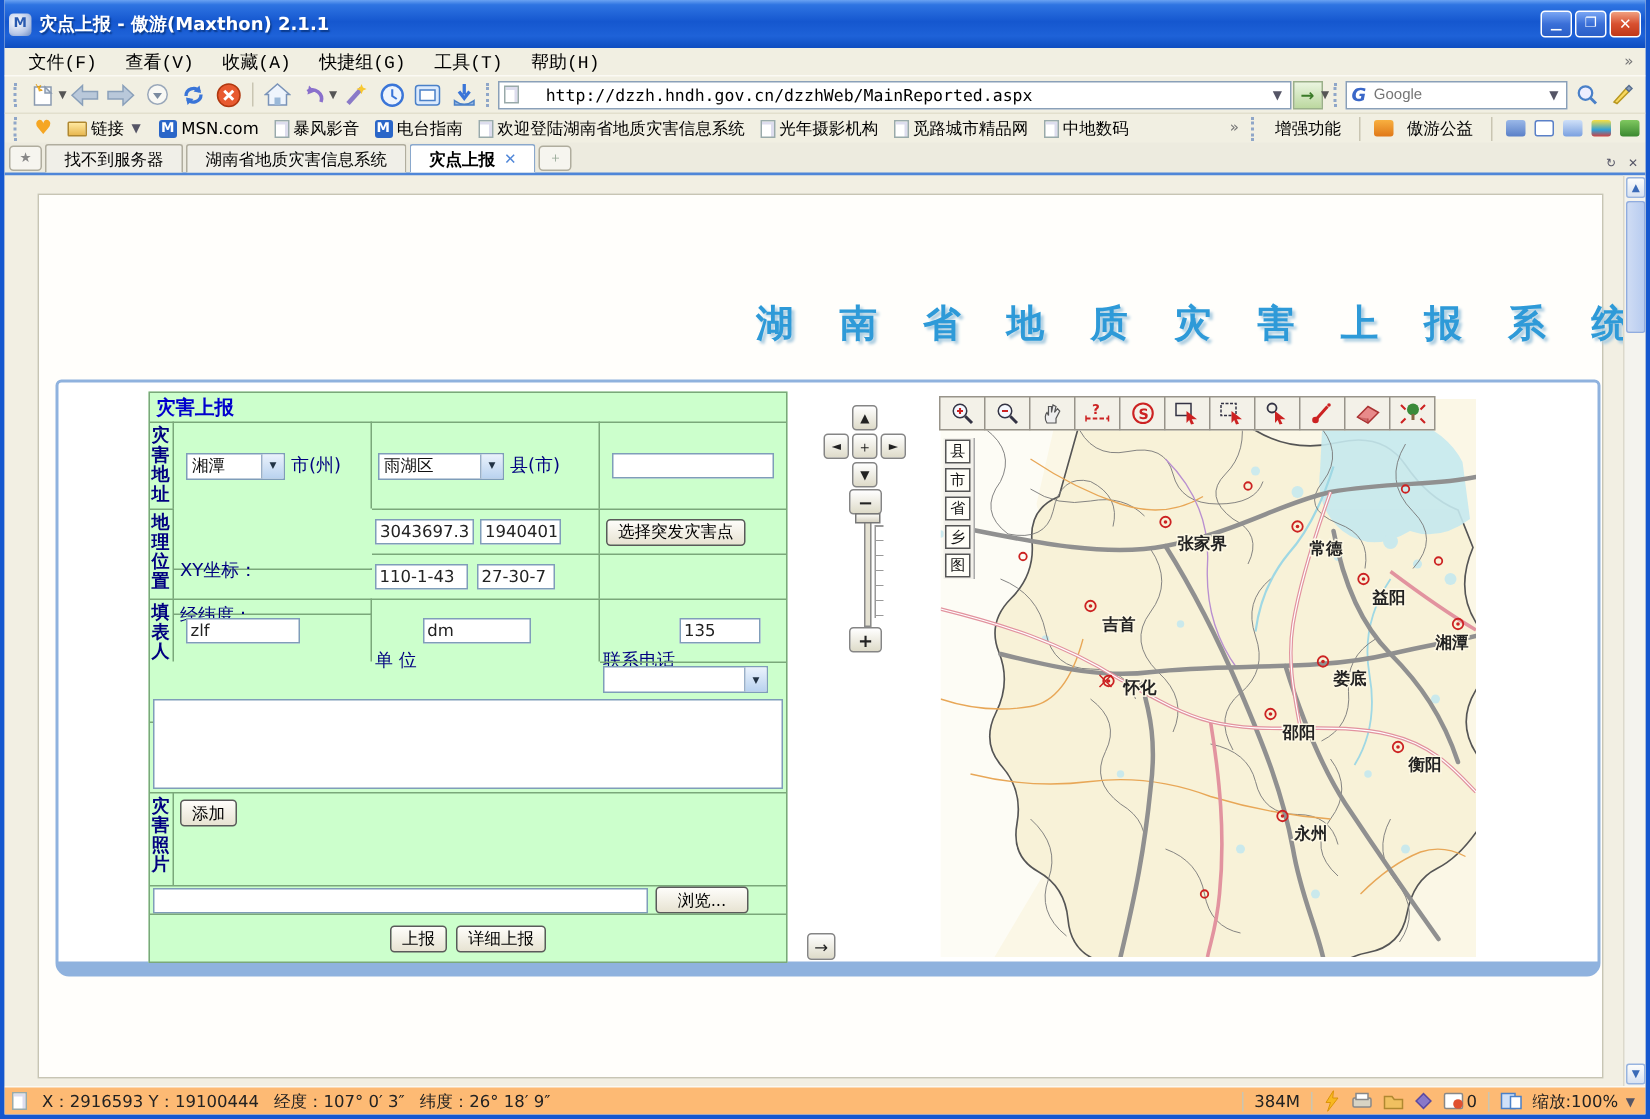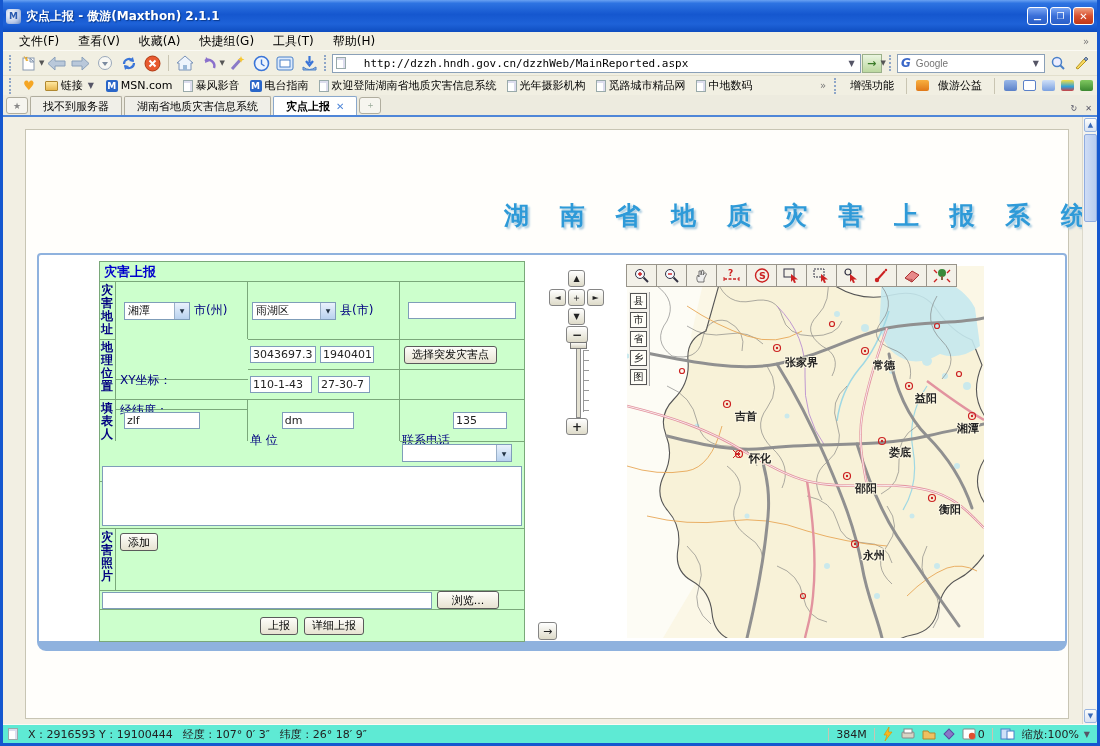--- a/index.html
+++ b/index.html
@@ -18,21 +18,21 @@
   .winbtns{margin-left:auto;display:flex;gap:2px;}
   .wbtn{width:21px;height:18px;border-radius:3px;border:1px solid #fff;color:#fff;font-size:10px;
     display:flex;align-items:center;justify-content:center;text-shadow:none;
     background:linear-gradient(180deg,#7aa6f4,#3a6fd8 50%,#2a5fc8);}
   .wbtn.close{background:linear-gradient(180deg,#f0a080,#d85030 50%,#c03818);}
   .wbtn.min::before{content:"—";font-size:8px;margin-top:6px;}
   .wbtn.rest::before{content:"❐";font-size:9px;}
   .wbtn.close::before{content:"✕";font-weight:bold;}
   
   .menubar{height:18px;flex:0 0 18px;display:flex;align-items:center;padding:0 8px;gap:3px;background:#f1efe2;}
-  .menu-item{padding:19px 8px;}
+  .menu-item{padding:19px 8px;font-family:Liberation Mono, monospace;}
   .chev{margin-left:auto;color:#777;font-size:10px;}
   .toolbar{height:25px;flex:0 0 25px;display:flex;align-items:center;padding:0 4px;background:#f1efe2;border-top:1px solid #fbfaf4;gap:1px;}
   .grip{width:3px;height:16px;border-left:2px dotted #8fa6c8;margin:0 4px 0 2px;}
   .tbtn{width:23px;height:21px;display:flex;align-items:center;justify-content:center;border-radius:2px;}
   .dda{font-size:7px;color:#555;margin-left:-2px;}
   .vsep{width:1px;height:16px;background:#c9c5b2;margin:0 3px;}
   .addr{flex:1;display:flex;align-items:center;height:19px;background:#fff;border:1px solid #8aa0b8;padding:0 3px;gap:16px;font-size:11px;min-width:0;}
   .addr input{flex:1;border:none;outline:none;font-size:11px;font-family:"DejaVu Sans Mono",monospace;min-width:0;}
   .drop-ar{color:#556;font-size:8px;padding:0 2px;}
   .gobtn{width:20px;height:19px;border:1px solid #9ab089;background:linear-gradient(#eaf5e0,#bcd8a0);display:flex;align-items:center;justify-content:center;color:#3a7a28;font-weight:bold;font-size:11px;}
@@ -102,21 +102,21 @@
   .layerstrip{position:absolute;left:590px;top:37px;width:21px;padding:1px 1px;background:#f2f0ea;border-right:1px solid #aaa;z-index:5;
     display:flex;flex-direction:column;gap:3px;}
   .lbtn{width:17px;height:16px;background:#fffef8;border:1px solid #555;font-size:10px;color:#111;display:flex;align-items:center;justify-content:center;}
   .map{position:absolute;left:588px;top:11px;width:357px;height:372px;overflow:hidden;}
   .collapse{position:absolute;left:499px;top:367px;width:19px;height:18px;}
   .g-up::before{content:"▲";}.g-dn::before{content:"▼";}.g-lf::before{content:"◄";}.g-rt::before{content:"►";}
   .g-pl::before{content:"+";font-size:12px;font-weight:bold;}.g-mi::before{content:"−";font-size:12px;font-weight:bold;}
   .g-cx::before{content:"＋";font-size:10px;}
   .g-ar::before{content:"→";font-size:11px;}
   
-  .statusbar{height:19px;flex:0 0 19px;background:#5eead4;border-top:1px solid #fbfaf4;display:flex;align-items:center;padding:0 5px;font-size:11px;gap:10px;color:#222;}
+  .statusbar{height:19px;flex:0 0 19px;background:#fdba74;border-top:1px solid #fbfaf4;display:flex;align-items:center;padding:0 5px;font-size:11px;gap:10px;color:#222;}
   .stright{margin-left:auto;display:flex;align-items:center;gap:7px;}
   .ssep{width:1px;height:13px;background:#c9c5b2;}
   svg{display:block;}
 </style>
 </head>
 <body>
 
 <div class="window">
 
   <div class="titlebar">
@@ -340,21 +340,21 @@
           <span class="sel" style="width:84px;">
               <span>雨湖区</span>
               <span class="sarr"></span>
             </span>
           <span>县(市)</span>
         </div>
         <div class="cell bt" style="justify-content:center;">
           <input class="ti" style="width: 108px;" value="">
         </div>
 
-        <div class="cell vlab bt br" style="grid-row:span 2;font-family:Liberation Mono, monospace;">地理位置</div>
+        <div class="cell vlab bt br" style="grid-row:span 2;">地理位置</div>
         <div class="cell bt br blab" style="padding-left:4px;">XY坐标：</div>
         <div class="cell bt br" style="gap:4px;padding-left:2px;">
           <input class="ti" style="width: 66px;" value="3043697.3217">
           <input class="ti" style="width: 54px;" value="19404014.00">
         </div>
         <div class="cell bt" style="padding-left:4px;">
           <span class="xbtn">选择突发灾害点</span>
         </div>
 
         <div class="cell bt br blab" style="padding-left:4px;">经纬度：</div>

